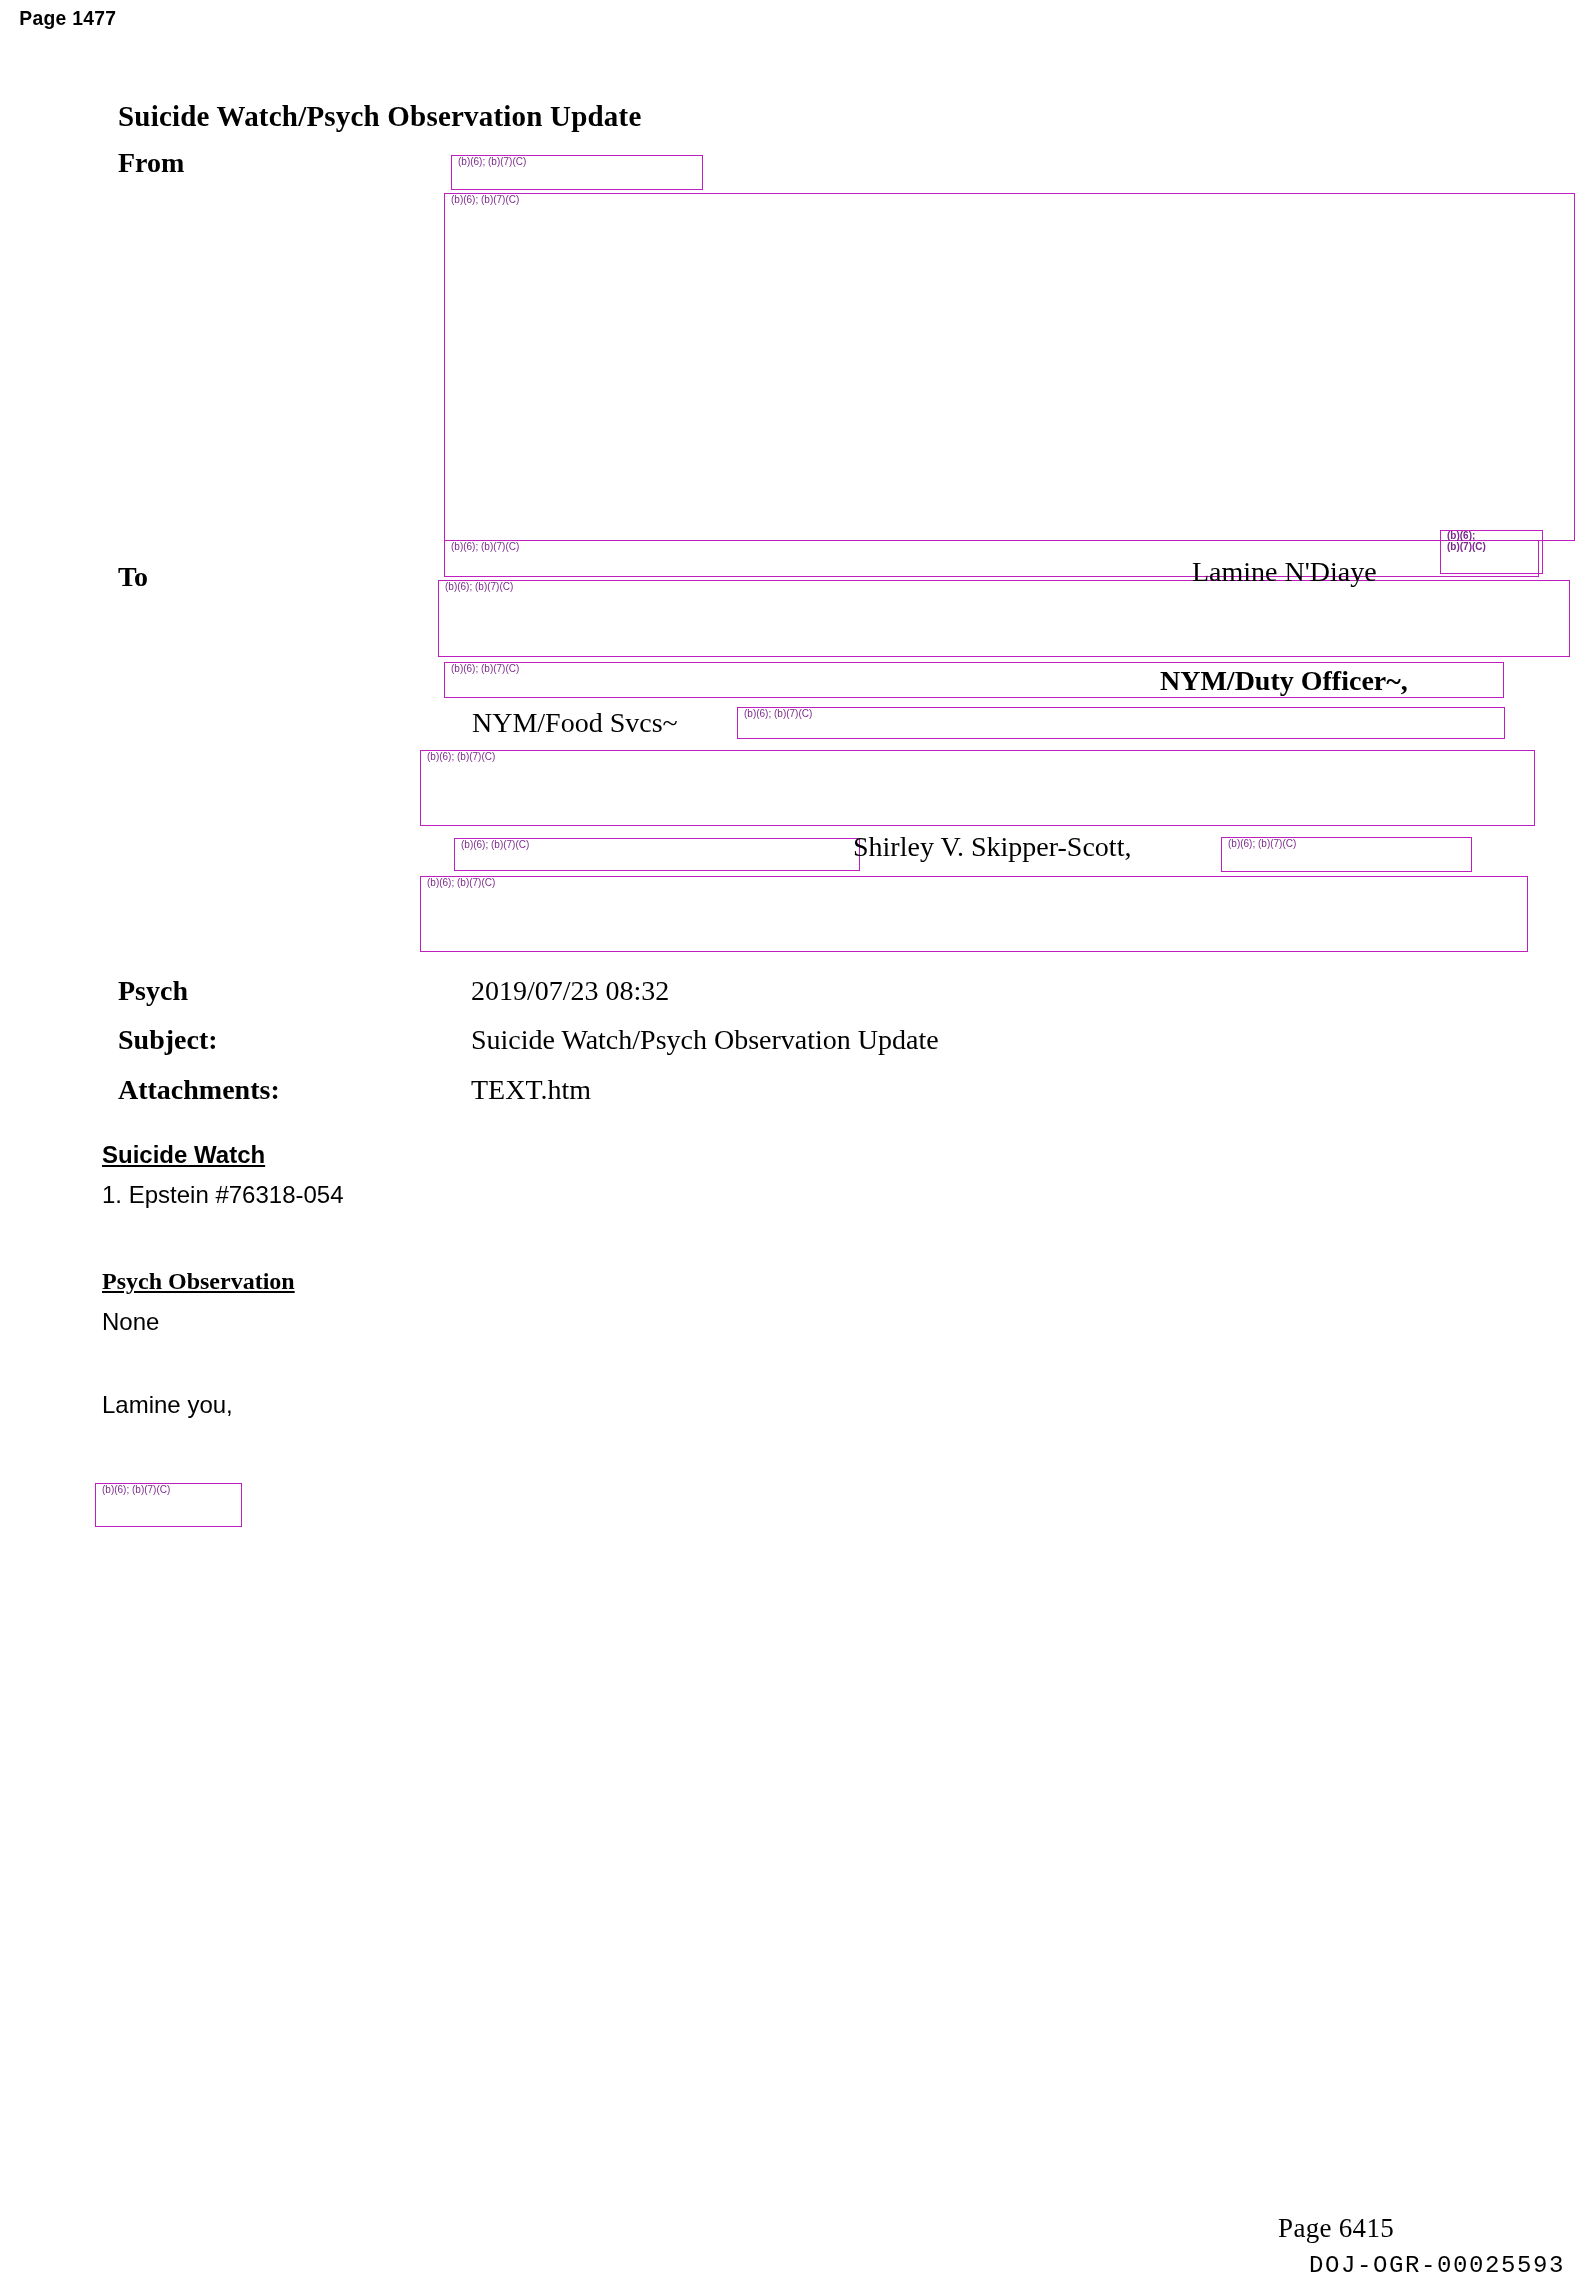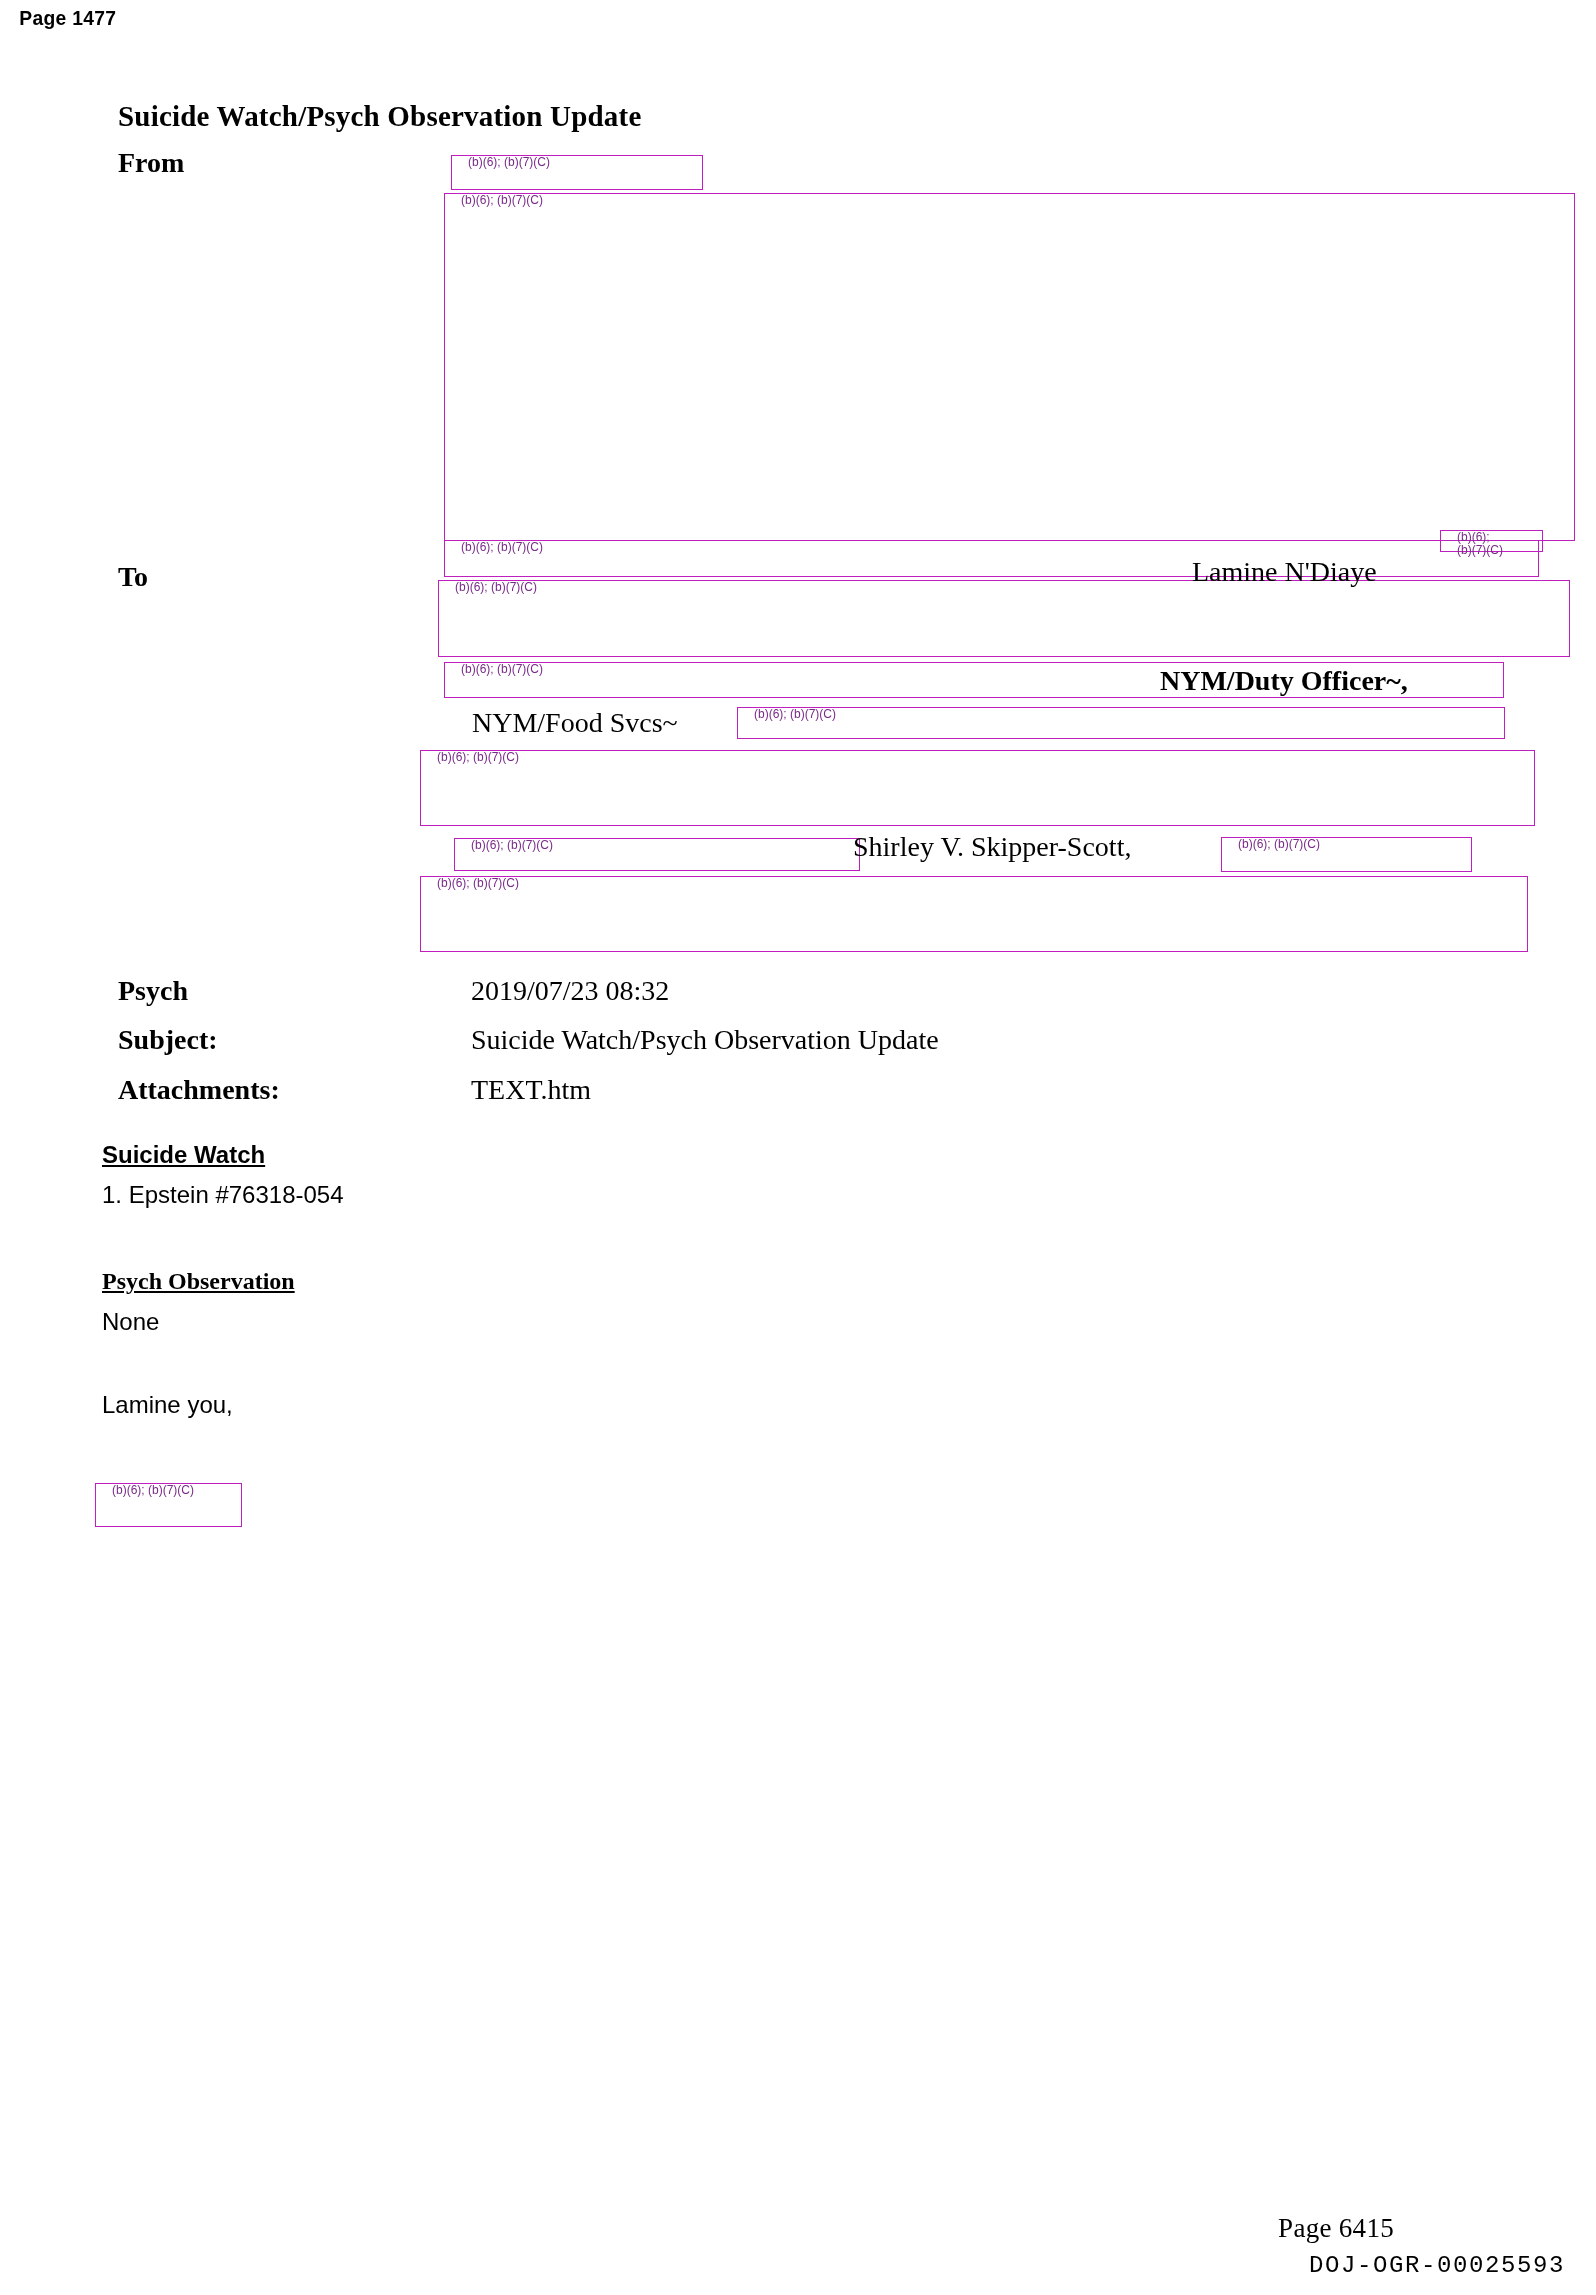--- a/index.html
+++ b/index.html
@@ -75,24 +75,24 @@
 
   
   .redact {
     position: absolute;
     border: 1.3px solid #c01fc0;
     background: transparent;
     box-sizing: border-box;
   }
   .redact .rtag {
     position: absolute;
-    left: 16px;
+    left: 6px;
     top: 0px;
     font-family: "Liberation Sans", sans-serif;
-    font-size: 12px;
+    font-size: 10px;
     line-height: 1.15;
     color: #7a2a8a;
     white-space: nowrap;
   }
 
   
   .body-txt {
     position: absolute;
     font-family: "Liberation Sans", sans-serif;
     font-size: 24px;
@@ -147,21 +147,21 @@
 
   <div class="redact" style="left:451px; top:155px; width:252px; height:35px;">
     <span class="rtag">(b)(6); (b)(7)(C)</span>
   </div>
   <div class="redact" style="left:444px; top:193px; width:1131px; height:348px;">
     <span class="rtag">(b)(6); (b)(7)(C)</span>
   </div>
   <div class="redact" style="left:444px; top:540px; width:1095px; height:37px;">
     <span class="rtag">(b)(6); (b)(7)(C)</span>
   </div>
-  <div class="redact" style="left:1440px; top:530px; width:103px; height:22px;">
+  <div class="redact" style="left:1440px; top:530px; width:103px; height:44px;font-weight:bold;">
     <span class="rtag" style="line-height:1.05;">
       <span>(b)(6);</span><br>
       <span>(b)(7)(C)</span>
     </span>
   </div>
   <div class="redact" style="left:438px; top:580px; width:1132px; height:77px;">
     <span class="rtag">(b)(6); (b)(7)(C)</span>
   </div>
   <div class="redact" style="left:444px; top:662px; width:1060px; height:36px;">
     <span class="rtag">(b)(6); (b)(7)(C)</span>

